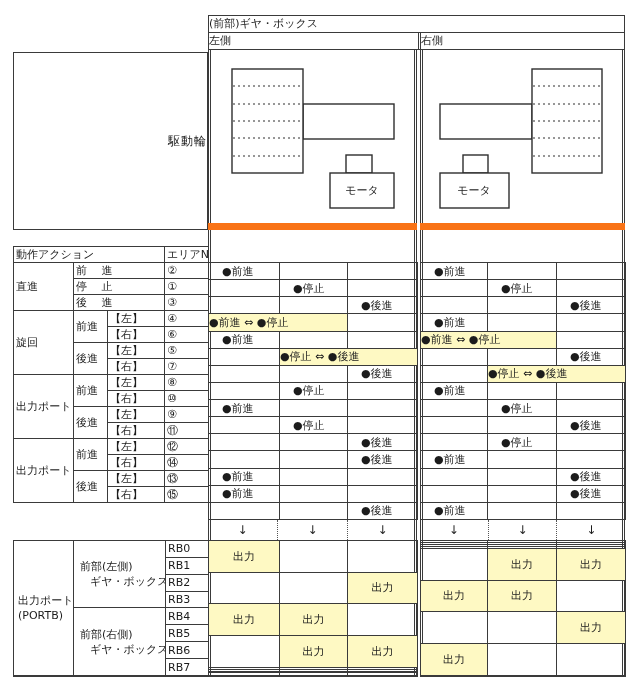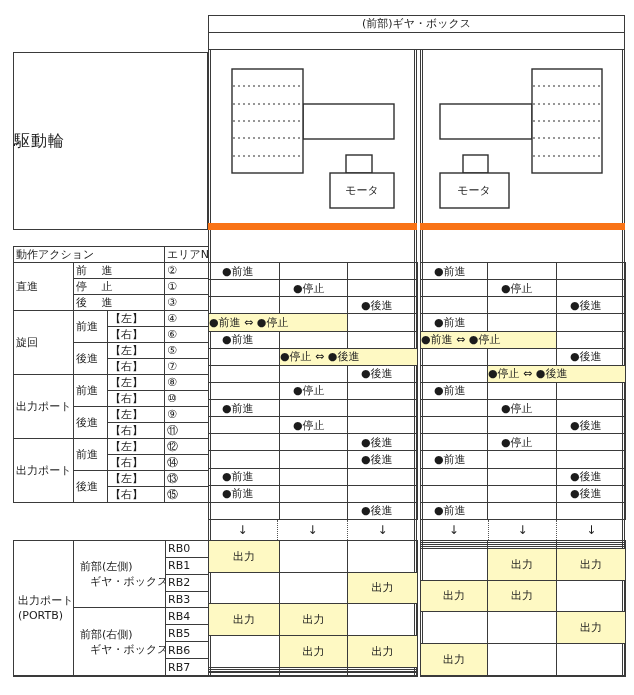--- a/index.html
+++ b/index.html
@@ -6,41 +6,41 @@
   html,body{background:#fff}
   body{font-family:"DejaVu Sans","Liberation Sans",sans-serif;color:#1c1c1c}
   #sheet{position:relative;width:634px;height:695px;background:#fff;overflow:hidden;font-size:11px}
 
   .abs{position:absolute}
 
   
   #title-box{left:208px;top:15px;width:417px;height:35px;border:1px solid #3a3a3a}
   #title-box .trow{height:17px;display:flex}
   #title-box .trow1{border-bottom:1px solid #3a3a3a}
-  #title-box .tcell{flex:1;text-align:center;line-height:16px}
+  #title-box .tcell{flex:1;line-height:16px}
   #title-box .tl{width:209px;flex:none}
   #title-box .tr{border-left:3px double #3a3a3a}
 
   
   .band{top:50px;height:627px;border-left:3px double #3a3a3a;border-right:3px double #3a3a3a}
   #band-left{left:208px;width:209px}
   #band-right{left:420px;width:205px}
 
   
   .diag{top:50px;height:180px;border-bottom:7px solid #f97316}
   #diag-left{left:208px;width:209px}
   #diag-right{left:420px;width:205px}
   .diag svg{display:block}
   .shape{fill:#fff;stroke:#2e2e2e;stroke-width:1.4}
   .dash{stroke:#2e2e2e;stroke-width:1;stroke-dasharray:2 3;fill:none}
   .svgtxt{font-size:11px;fill:#1c1c1c;text-anchor:middle}
 
   
   #drive-box{left:13px;top:52px;width:195px;height:178px;border:1px solid #3a3a3a;
-             display:flex;align-items:center;justify-content:flex-start;font-size:16px;letter-spacing:1px}
+             display:flex;align-items:center;justify-content:flex-end;font-size:12px;letter-spacing:1px}
 
   
   table.grid{position:absolute;border-collapse:collapse;table-layout:fixed;background:transparent}
   table.grid td{border:1px solid #3a3a3a;font-size:11px;overflow:hidden;white-space:nowrap;
                 padding:0 2px;vertical-align:middle;text-align:left}
   td.ctr{text-align:center}
   td.cat{text-align:left;padding-left:3px}
   td.dir{text-align:left;padding-left:6px;word-spacing:11px}
   td.no{text-align:center;font-size:12px;padding:0}
   td.small{text-align:center;font-size:8px;padding:0}
@@ -75,20 +75,22 @@
 </head>
 <body>
 
 <div id="sheet">
 
   <div class="abs" id="title-box">
     <div class="trow trow1">
       <div class="tcell">(前部)ギヤ・ボックス</div>
     </div>
     <div class="trow">
+      <div class="tcell tl">左側</div>
+      <div class="tcell tr">右側</div>
     </div>
   </div>
 
   <div class="abs band" id="band-left"></div>
   <div class="abs band" id="band-right"></div>
 
   <div class="abs" id="drive-box">
     <span>駆動輪</span>
   </div>
 

